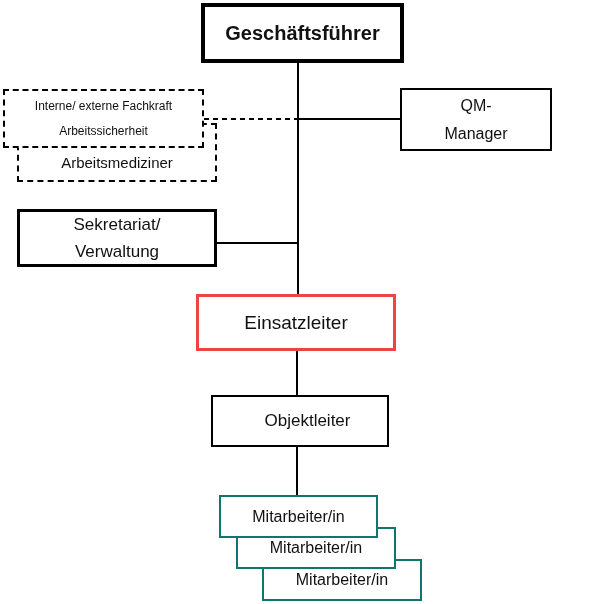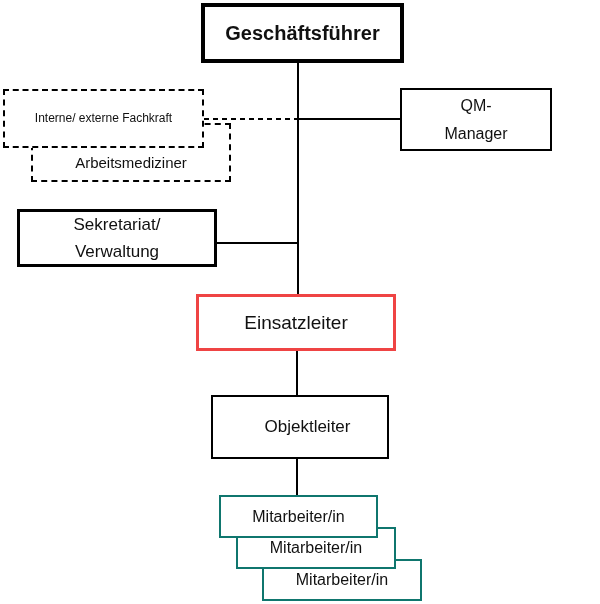--- a/index.html
+++ b/index.html
@@ -46,21 +46,21 @@
     font-weight: 700;
   }
   .node-fachkraft {
     left: 3px; top: 89px; width: 201px; height: 59px;
     border: 2px dashed #000000;
     font-size: 12px;
     line-height: 25px;
     z-index: 2;
   }
   .node-arbeitsmediziner {
-    left: 31px; top: 123px; width: 200px; height: 59px;
+    left: 17px; top: 123px; width: 200px; height: 59px;
     border: 2px dashed #000000;
     background: transparent;
     font-size: 15px;
     justify-content: flex-end;
     padding-bottom: 7px;
     z-index: 1;
   }
   .node-qm {
     left: 400px; top: 88px; width: 152px; height: 63px;
     border: 2px solid #000000;
@@ -72,21 +72,21 @@
     border: 3px solid #000000;
     font-size: 17px;
     line-height: 27px;
   }
   .node-einsatzleiter {
     left: 196px; top: 294px; width: 200px; height: 57px;
     border: 3px solid #ef4444;
     font-size: 19px;
   }
   .node-objektleiter {
-    left: 211px; top: 395px; width: 178px; height: 64px;
+    left: 211px; top: 395px; width: 178px; height: 52px;
     border: 2px solid #000000;
     font-size: 17px;
     padding-left: 15px;
   }
   .node-ma { border: 2px solid #0f766e; font-size: 16px; }
   .node-ma1 { left: 219px; top: 495px; width: 159px; height: 43px; z-index: 4; }
   .node-ma2 { left: 236px; top: 527px; width: 160px; height: 42px; z-index: 3; }
   .node-ma3 { left: 262px; top: 559px; width: 160px; height: 42px; z-index: 2; }
 </style>
 </head>
@@ -112,20 +112,21 @@
   <div class="node node-gf">
     <span>Geschäftsführer</span>
   </div>
 
   <div class="node node-arbeitsmediziner">
     <span>Arbeitsmediziner</span>
   </div>
 
   <div class="node node-fachkraft">
     <span>Interne/ externe Fachkraft</span>
+    <span>Arbeitssicherheit</span>
   </div>
 
   <div class="node node-qm">
     <span>QM-</span>
     <span>Manager</span>
   </div>
 
   <div class="node node-sekretariat">
     <span>Sekretariat/</span>
     <span>Verwaltung</span>

